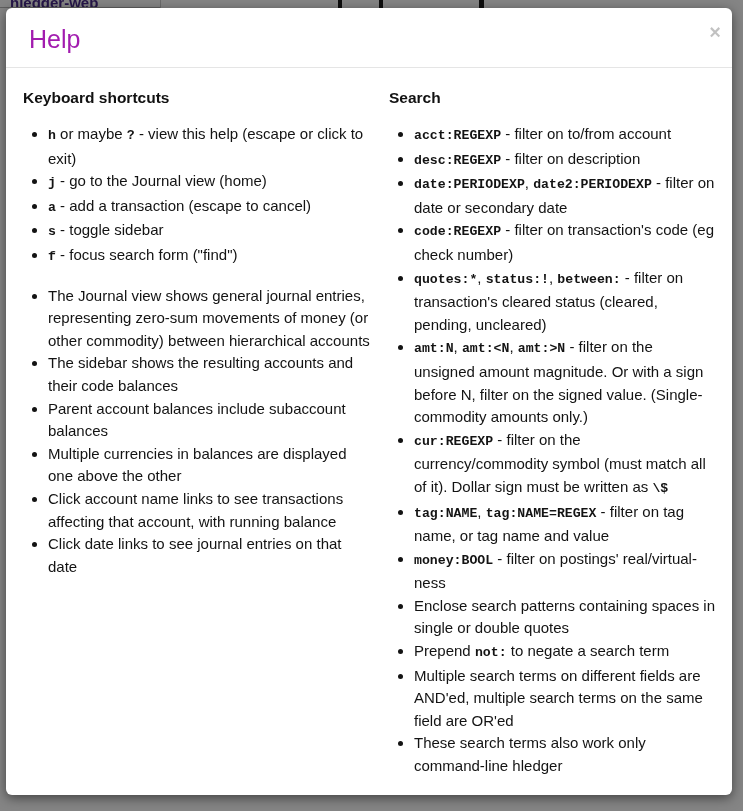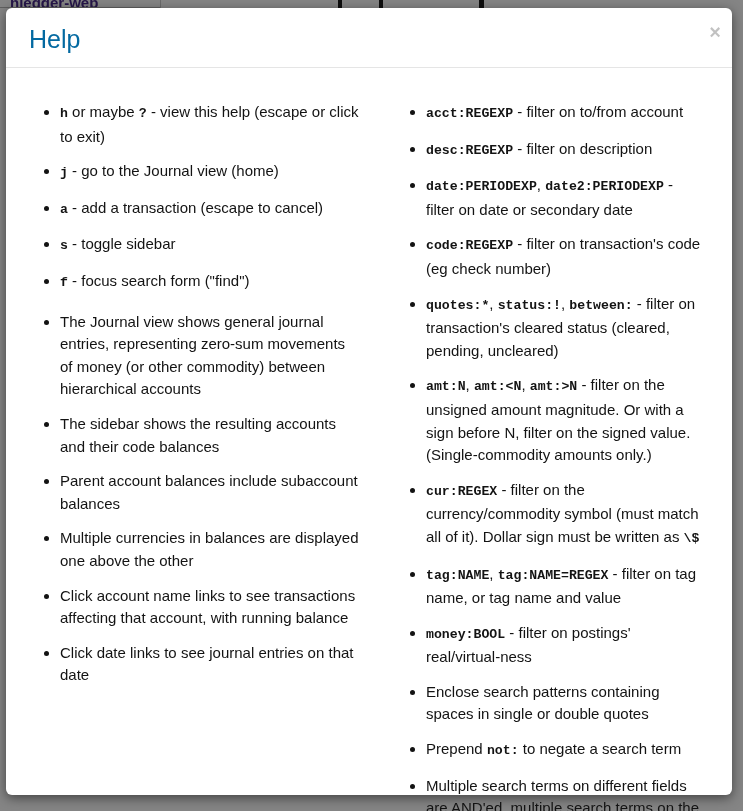--- a/index.html
+++ b/index.html
@@ -30,21 +30,21 @@
     box-sizing: border-box;
   }
   .modal-header {
     position: relative;
     padding: 15px 23px 12px 23px;
     border-bottom: 1px solid #e5e5e5;
   }
   .modal-title {
     margin: 0;
     font-size: 25px; line-height: 32px;
-    font-weight: normal; color: #0369a1;
+    font-weight: normal; color: #a21caf;
   }
   .close-btn {
     position: absolute; top: 14px; right: 11px;
     background: none; border: none; padding: 0;
     font-family: "Liberation Sans", sans-serif;
     font-size: 20px; font-weight: bold; line-height: 1;
     color: #000; opacity: 0.24; cursor: pointer;
   }
   .modal-body {
     padding: 17px 17px 0 17px;
@@ -59,21 +59,21 @@
     font-size: 15.5px; line-height: 19px;
     font-weight: bold; color: #111;
   }
   .col > .section-heading:first-child { margin-top: 3px; }
   .col ul {
     margin: 16px 0 10px 0;
     padding-left: 25px;
     font-size: 15px; line-height: 22.6px;
     color: #131313;
   }
-  .col li { margin: 12px; }
+  .col li { margin: 0; }
   .col code {
     font-family: "Liberation Mono", "DejaVu Sans Mono", monospace;
     font-weight: bold;
     font-size: 13.2px;
     color: #131313;
   }
 </style>
 </head>
 <body>
 
@@ -87,45 +87,47 @@
 </div>
 <div class="overlay"></div>
 
 <div class="modal">
   <div class="modal-header">
     <button class="close-btn">×</button>
     <h2 class="modal-title">Help</h2>
   </div>
   <div class="modal-body">
     <div class="col col-left">
+        <h4 class="section-heading">Keyboard shortcuts</h4>
         <ul>
           <li><code>h</code> or maybe <code>?</code> - view this help (escape or click to exit)</li>
           <li><code>j</code> - go to the Journal view (home)</li>
           <li><code>a</code> - add a transaction (escape to cancel)</li>
           <li><code>s</code> - toggle sidebar</li>
           <li><code>f</code> - focus search form ("find")</li>
         </ul>
         <ul>
           <li>The Journal view shows general journal entries, representing zero-sum movements of money (or other commodity) between hierarchical accounts</li>
           <li>The sidebar shows the resulting accounts and their code balances</li>
           <li>Parent account balances include subaccount balances</li>
           <li>Multiple currencies in balances are displayed one above the other</li>
           <li>Click account name links to see transactions affecting that account, with running balance</li>
           <li>Click date links to see journal entries on that date</li>
         </ul>
       </div>
     <div class="col col-right">
+        <h4 class="section-heading">Search</h4>
         <ul>
           <li><code>acct:REGEXP</code> - filter on to/from account</li>
           <li><code>desc:REGEXP</code> - filter on description</li>
           <li><code>date:PERIODEXP</code>, <code>date2:PERIODEXP</code> - filter on date or secondary date</li>
           <li><code>code:REGEXP</code> - filter on transaction's code (eg check number)</li>
           <li><code>quotes:*</code>, <code>status:!</code>, <code>between:</code> - filter on transaction's cleared status (cleared, pending, uncleared)</li>
           <li><code>amt:N</code>, <code>amt:&lt;N</code>, <code>amt:&gt;N</code> - filter on the unsigned amount magnitude. Or with a sign before N, filter on the signed value. (Single-commodity amounts only.)</li>
-          <li><code>cur:REGEX</code> - filter on the currency/commodity symbol (must match all of it). Dollar sign must be written as <code>\$</code></li>
+          <li><code>cur:REGEXP</code> - filter on the currency/commodity symbol (must match all of it). Dollar sign must be written as <code>\$</code></li>
           <li><code>tag:NAME</code>, <code>tag:NAME=REGEX</code> - filter on tag name, or tag name and value</li>
           <li><code>money:BOOL</code> - filter on postings' real/virtual-ness</li>
           <li>Enclose search patterns containing spaces in single or double quotes</li>
           <li>Prepend <code>not:</code> to negate a search term</li>
           <li>Multiple search terms on different fields are AND'ed, multiple search terms on the same field are OR'ed</li>
           <li>These search terms also work only command-line hledger</li>
         </ul>
       </div>
   </div>
 </div>

